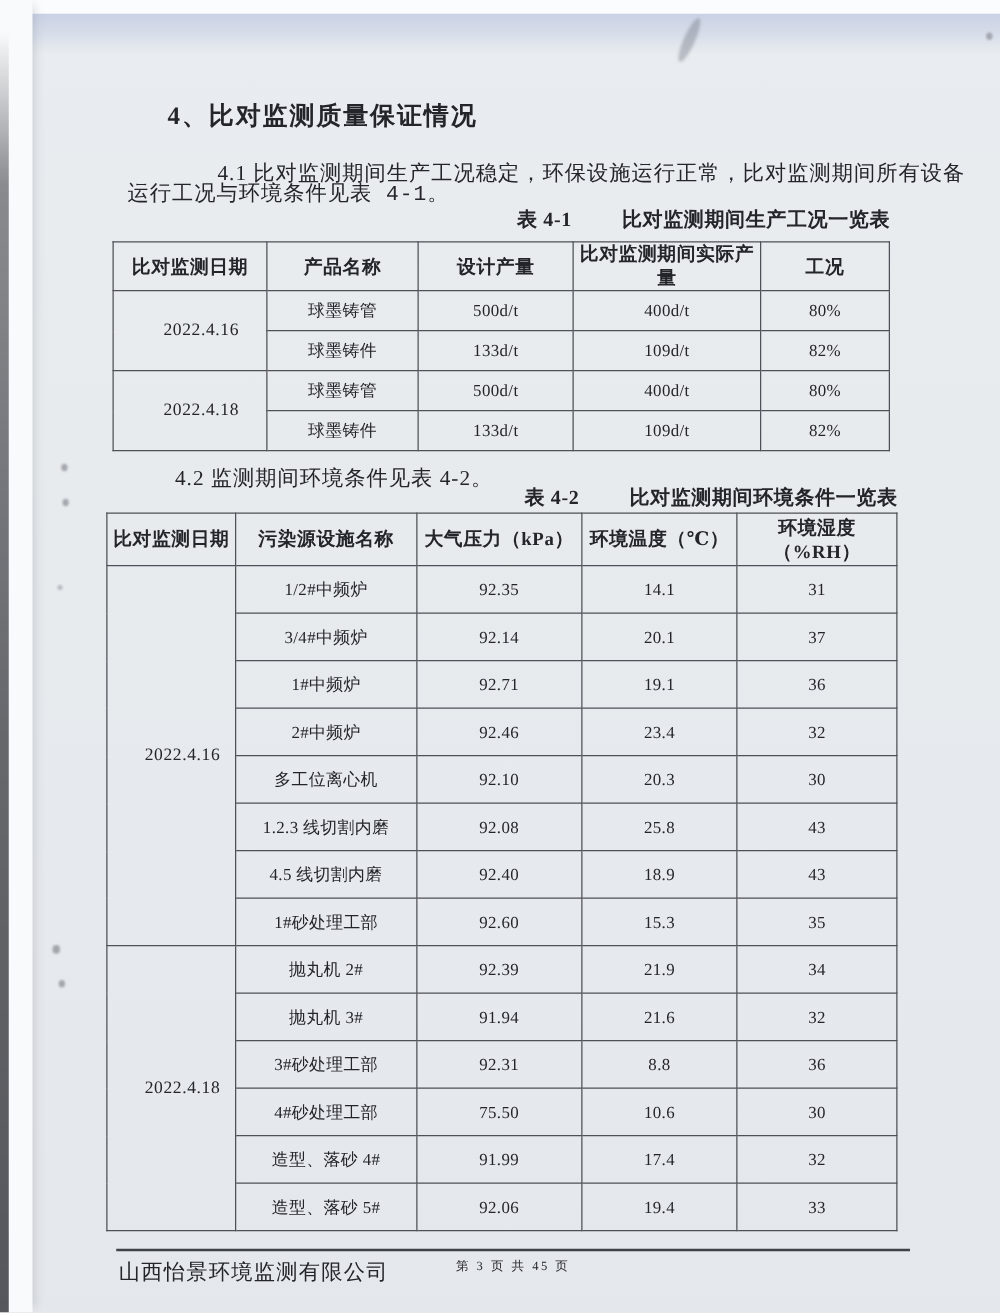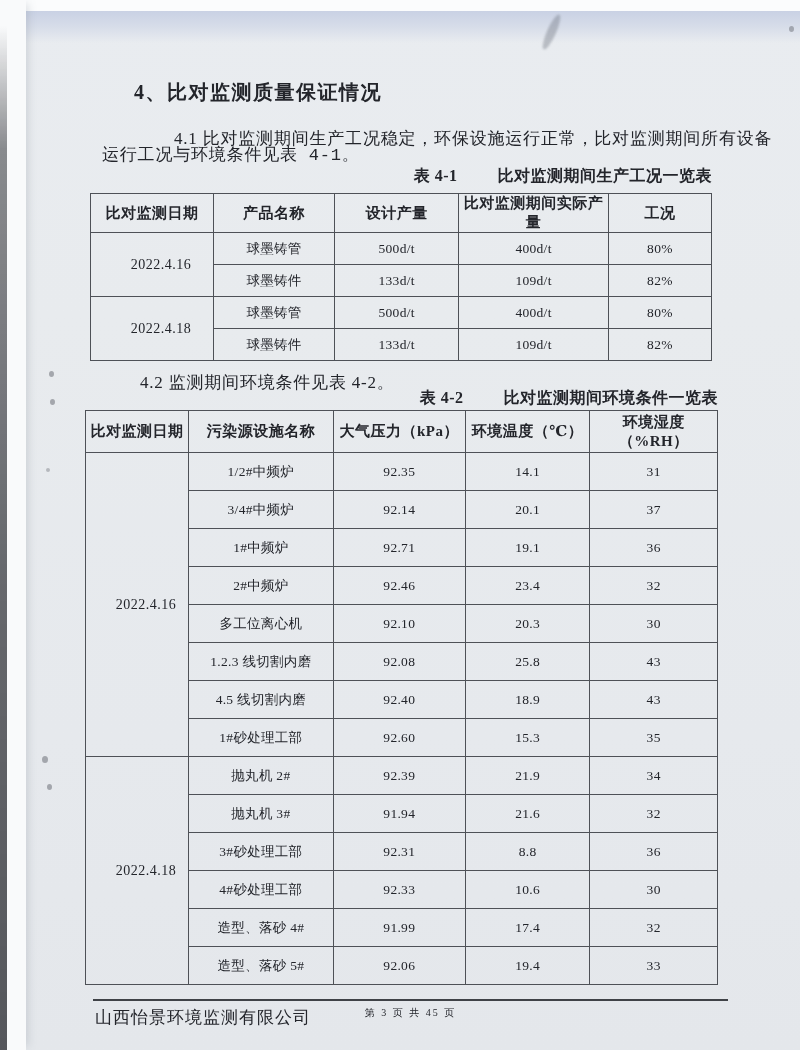--- a/index.html
+++ b/index.html
@@ -239,21 +239,21 @@
           <td>32</td>
         </tr>
         <tr>
           <td>3#砂处理工部</td>
           <td>92.31</td>
           <td>8.8</td>
           <td>36</td>
         </tr>
         <tr>
           <td>4#砂处理工部</td>
-          <td>92.33</td>
+          <td>75.50</td>
           <td>10.6</td>
           <td>30</td>
         </tr>
         <tr>
           <td>造型、落砂 4#</td>
           <td>91.99</td>
           <td>17.4</td>
           <td>32</td>
         </tr>
         <tr>

